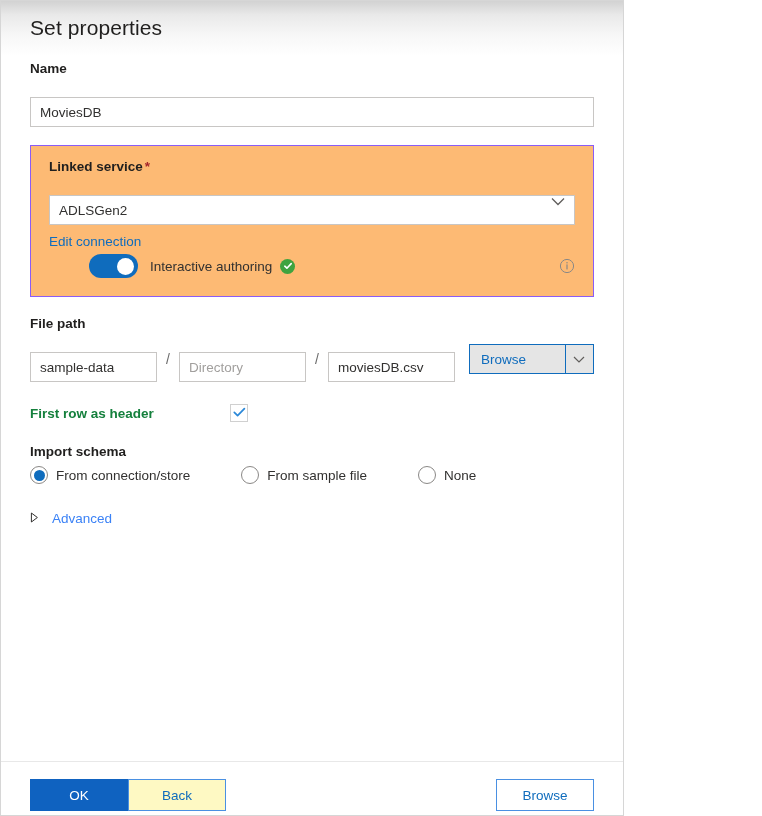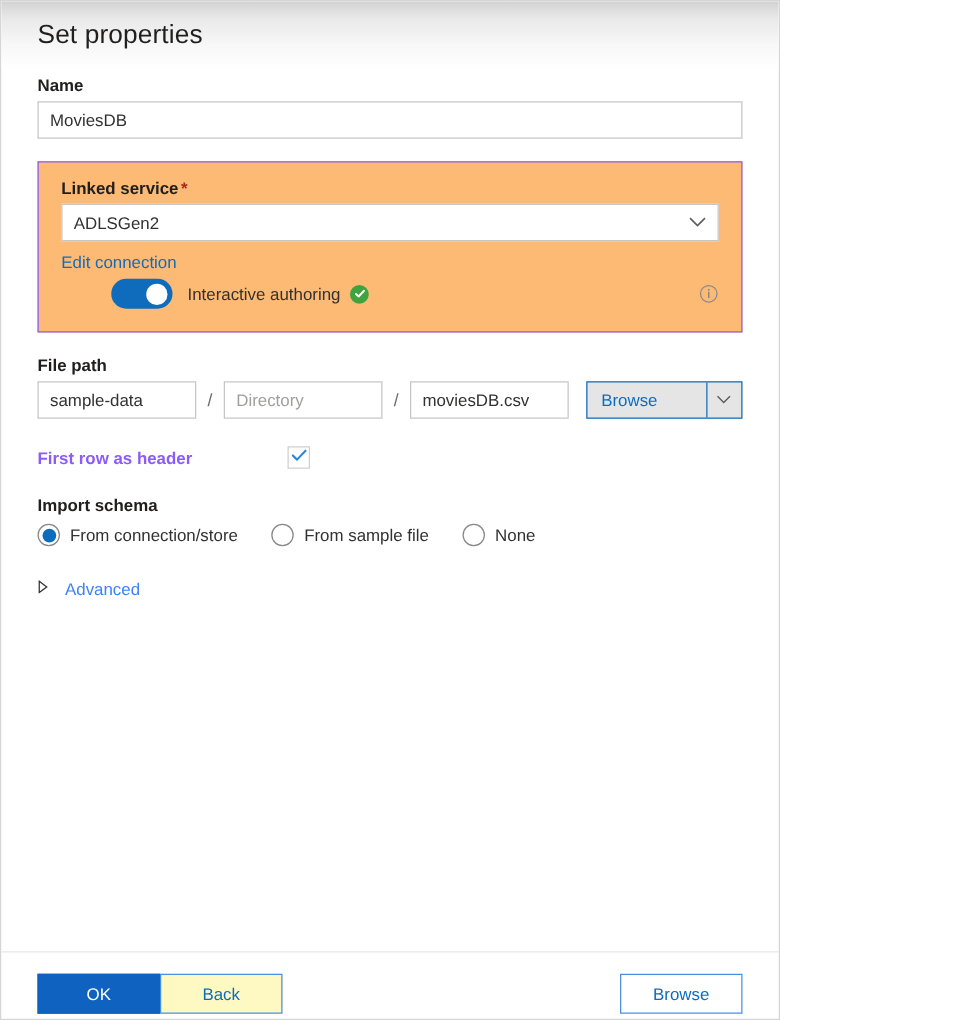--- a/index.html
+++ b/index.html
@@ -59,20 +59,21 @@
     box-sizing: border-box;
     width: 100%;
     height: 30px;
     border: 1px solid #c8c6c4;
     background: #ffffff;
     font-family: "Liberation Sans", sans-serif;
     font-size: 13.5px;
     color: #323130;
     padding: 0 9px;
     outline: none;
+    margin-top: 16px;
   }
   .txt-input::placeholder { color: #a19f9d; }
 
   
   .name-block { margin-top: 21px; }
 
   
   .ls-panel {
     margin-top: 18px;
     background: #fdba74;
@@ -187,21 +188,21 @@
 
   
   .chk-row {
     display: flex;
     align-items: center;
     margin-top: 22px;
   }
   .chk-label {
     font-size: 13.5px;
     font-weight: 700;
-    color: #8b5cf6;
+    color: #15803d;
     width: 200px;
     flex: 0 0 auto;
   }
   .checkbox {
     width: 18px; height: 18px;
     border: 1px solid #d0d0d0;
     background: #ffffff;
     box-sizing: border-box;
     display: flex;
     align-items: center;
@@ -209,20 +210,21 @@
     cursor: pointer;
     flex: 0 0 auto;
   }
 
   
   .is-block { margin-top: 22px; }
   .radio-row {
     display: flex;
     align-items: flex-start;
     margin-top: 7px;
+    gap: 24px;
   }
   .radio-item {
     display: flex;
     align-items: center;
     cursor: pointer;
     margin-right: 27px;
   }
   .radio {
     width: 18px; height: 18px;
     border-radius: 50%;

